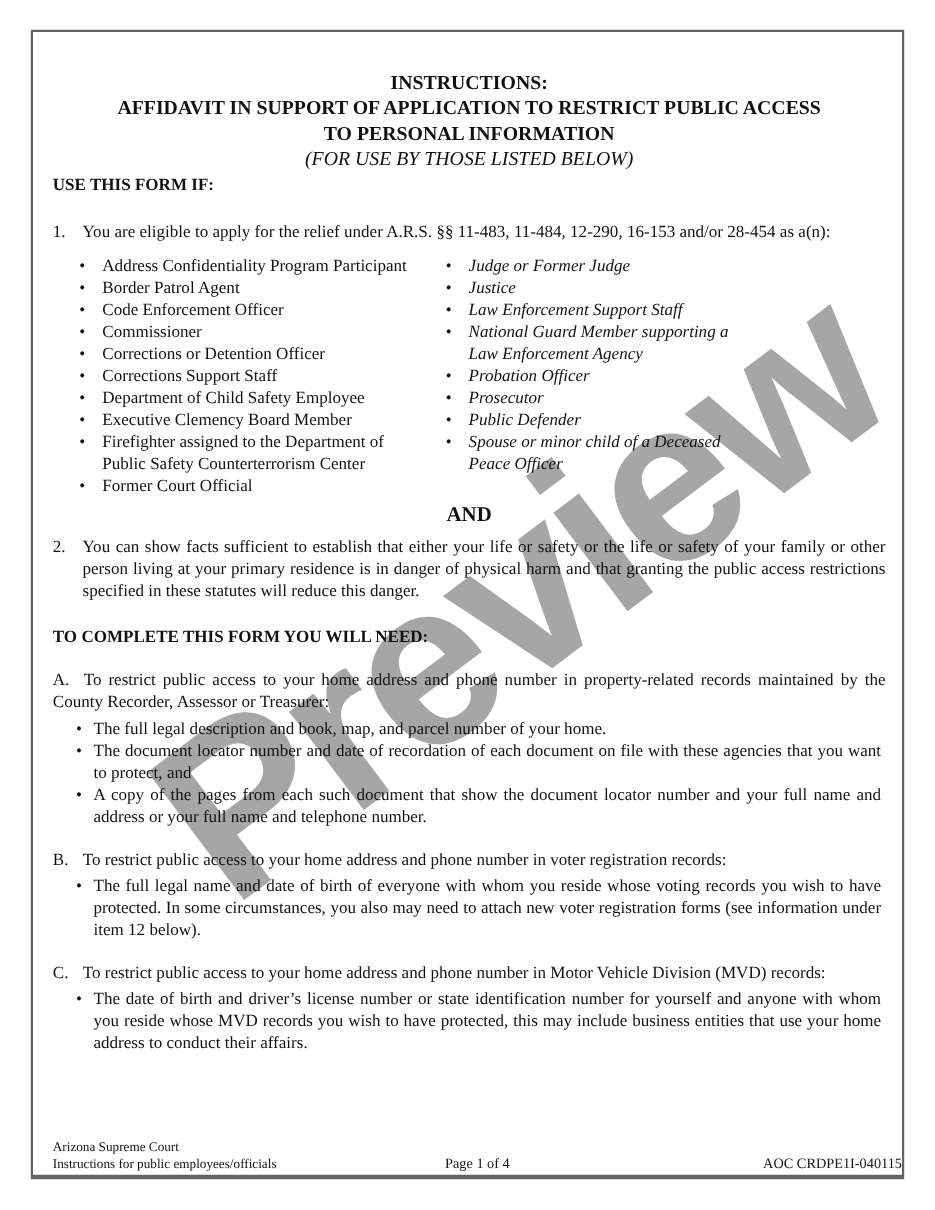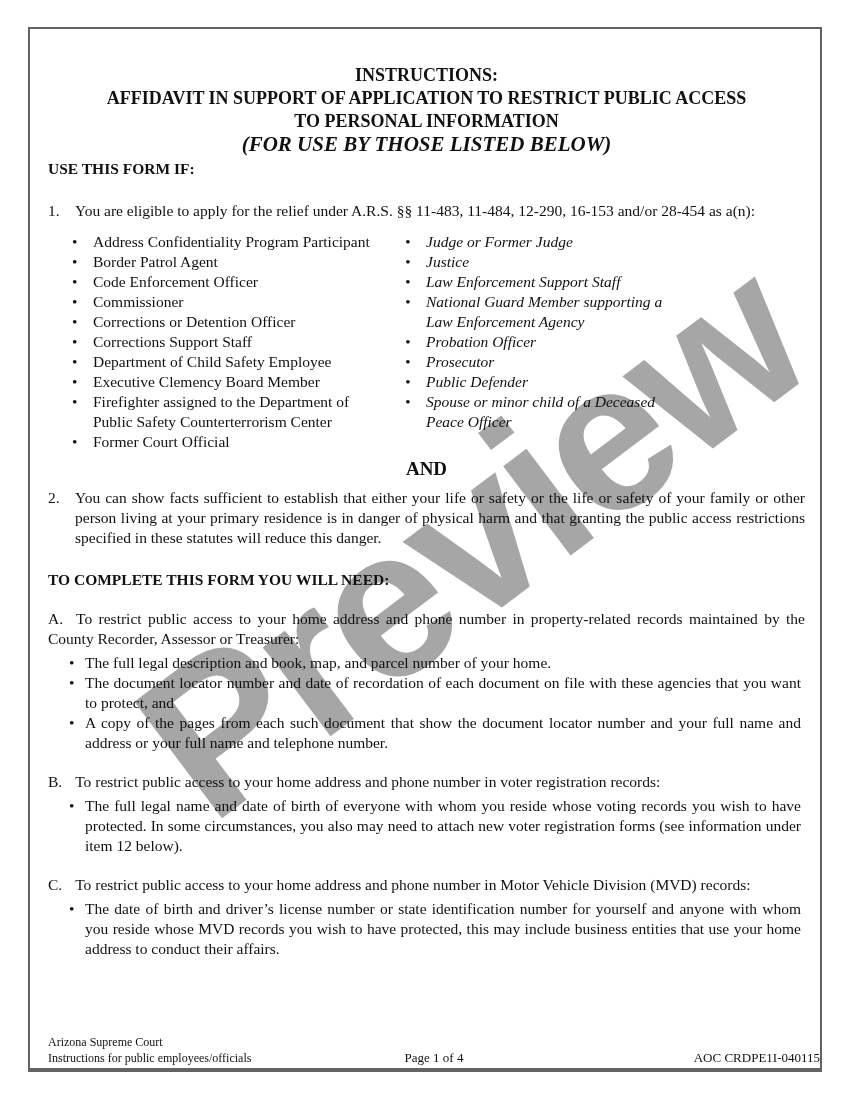--- a/index.html
+++ b/index.html
@@ -57,23 +57,23 @@
     font-size: 15.5px;
     line-height: 20px;
   }
   .title-block { text-align: center; }
   .title-line {
     font-weight: bold;
     font-size: 18px;
     line-height: 23px;
   }
   .title-sub {
-    font-weight: bold;
+    font-weight: normal;
     font-style: italic;
-    font-size: 21px;
+    font-size: 18px;
     line-height: 23px;
   }
   .use-heading {
     font-weight: bold;
     margin-top: 3px;
   }
   .numbered {
     position: relative;
     padding-left: 27px;
     text-align: justify;

